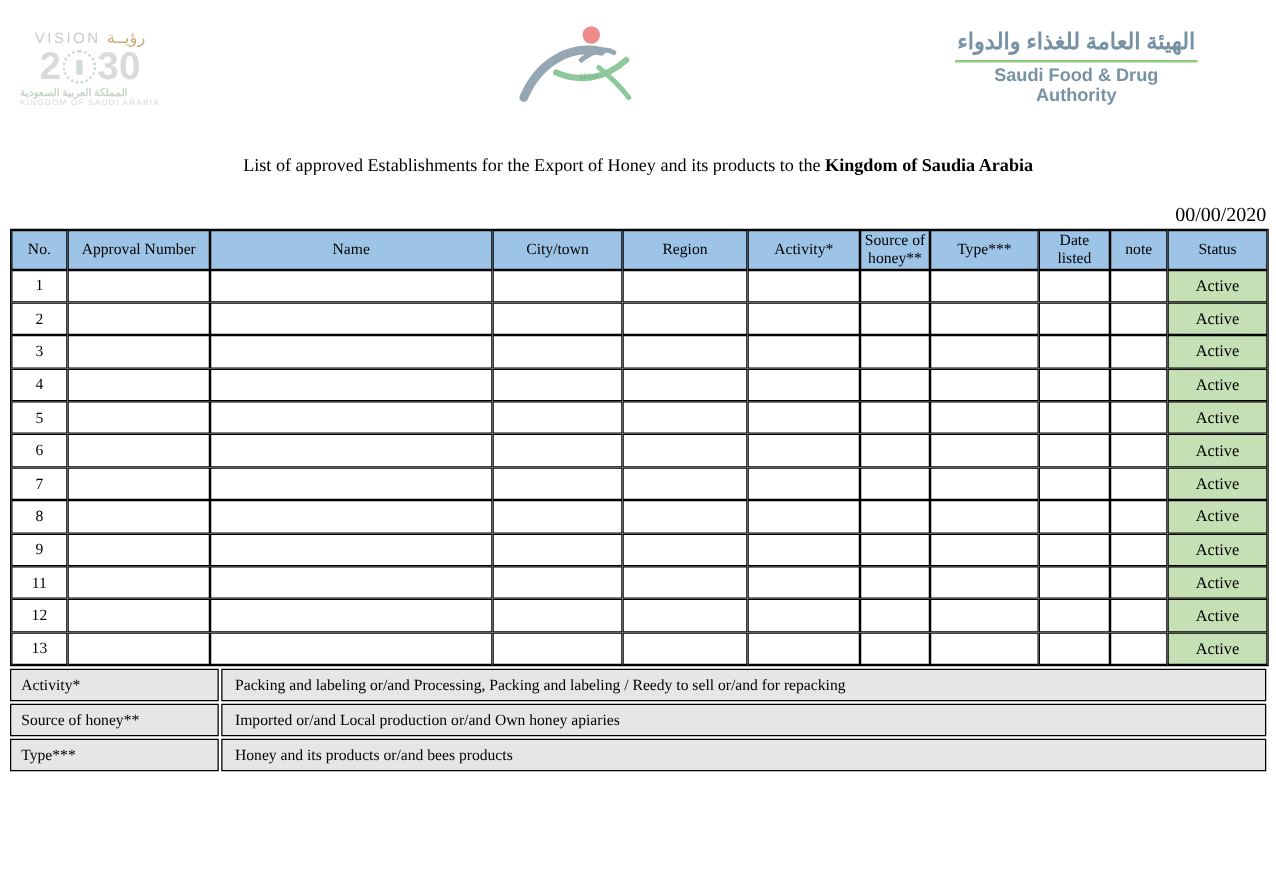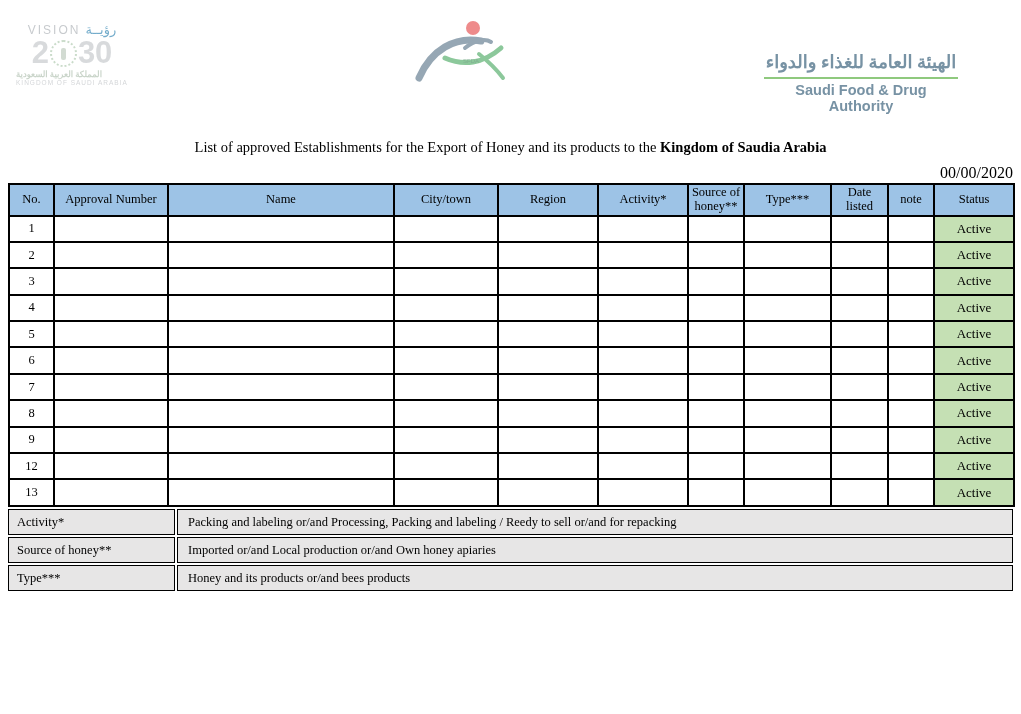--- a/index.html
+++ b/index.html
@@ -3,45 +3,45 @@
 <meta charset="utf-8">
 <style>
   html,body{margin:0;padding:0;background:#fff;}
   .page{position:relative;width:1021px;height:714px;background:#ffffff;overflow:hidden;
         font-family:"Liberation Serif", serif;color:#000;}
 
   
   .vision{position:absolute;left:16px;top:22px;width:112px;text-align:left;opacity:.55;}
   .v1{display:flex;justify-content:center;align-items:center;gap:5px;
       font-family:"Liberation Sans",sans-serif;font-size:12px;letter-spacing:2px;color:#9aa0a6;}
-  .v1 .v-ar{font-size:13px;letter-spacing:0;color:#0369a1;font-family:"Liberation Serif",serif;}
+  .v1 .v-ar{font-size:13px;letter-spacing:0;color:#a16207;font-family:"Liberation Serif",serif;}
   .v-year{display:flex;justify-content:center;align-items:center;
           font-family:"Liberation Sans",sans-serif;font-weight:bold;
           font-size:31px;line-height:30px;color:#b9bdc1;}
   .emblem{width:27px;height:27px;border-radius:50%;border:2px dotted #9fbf9f;
           box-sizing:border-box;display:inline-block;margin:0 1px;position:relative;}
   .emblem::after{content:"";position:absolute;left:9px;top:6px;width:5px;height:12px;
           background:#aebfae;border-radius:2px;}
   .v-ar-s{font-size:8.5px;color:#9fb39f;margin-top:1px;direction:rtl;font-weight:bold;}
   .v-en-s{font-size:6.5px;letter-spacing:1px;color:#b0b4b8;font-family:"Liberation Sans",sans-serif;}
 
   
   .sfda-mark{position:absolute;left:405px;top:14px;width:112px;height:74px;}
 
   
   .sfda-word{position:absolute;left:762px;top:22px;width:198px;text-align:center;
              color:var(--sfda-text,#7792A4);}
-  .wm-ar{font-size:18px;font-weight:bold;direction:rtl;line-height:22px;margin-top:29px;}
+  .wm-ar{font-size:18px;font-weight:bold;direction:rtl;line-height:22px;}
   .wm-line{height:2px;background:var(--sfda-green,#8FC97E);margin:4px 2px 3px;}
   .wm-en{font-size:14.5px;font-weight:bold;font-family:"Liberation Sans",sans-serif;}
 
   
   .title-ar{position:absolute;top:100px;left:0;width:100%;text-align:center;
             direction:rtl;font-size:15px;font-weight:bold;}
-  .title-en{position:absolute;top:139px;left:0;width:100%;text-align:center;font-size:14.5px;}
+  .title-en{position:absolute;top:125px;left:0;width:100%;text-align:center;font-size:14.5px;}
   .date{position:absolute;top:164px;right:8px;font-size:16px;}
 
   
   .tablewrap{position:absolute;left:8px;top:183px;width:1005px;}
   table.main{border-collapse:separate;border-spacing:0;table-layout:fixed;width:1005px;
              border:1px solid #000;}
   table.main th, table.main td{border:1px solid #000;box-sizing:border-box;
              text-align:center;vertical-align:middle;overflow:hidden;}
   table.main th{background:var(--header-bg,#9DC3E6);font-weight:normal;
              font-size:12.5px;line-height:1.1;height:24px;padding:1px 2px;}
@@ -237,20 +237,33 @@
             <td></td>
             <td></td>
             <td></td>
             <td></td>
             <td></td>
             <td></td>
             <td></td>
             <td class="status">Active</td>
           </tr>
           <tr>
+            <td>11</td>
+            <td></td>
+            <td></td>
+            <td></td>
+            <td></td>
+            <td></td>
+            <td></td>
+            <td></td>
+            <td></td>
+            <td></td>
+            <td class="status">Active</td>
+          </tr>
+          <tr>
             <td>12</td>
             <td></td>
             <td></td>
             <td></td>
             <td></td>
             <td></td>
             <td></td>
             <td></td>
             <td></td>
             <td></td>

